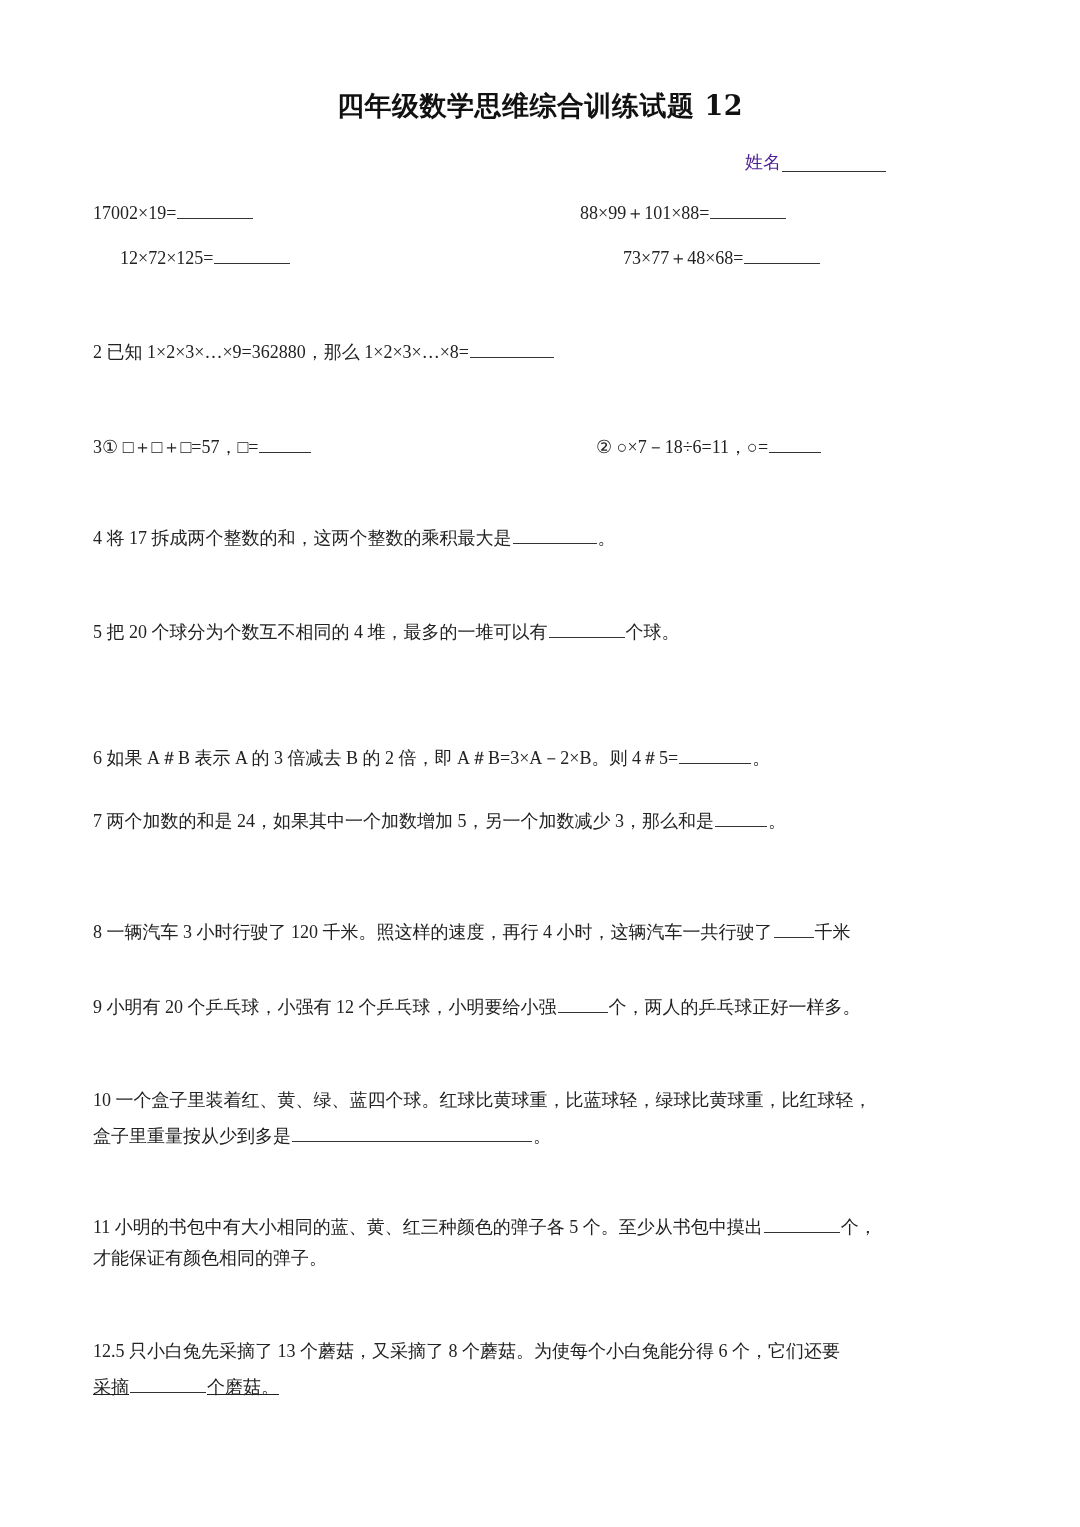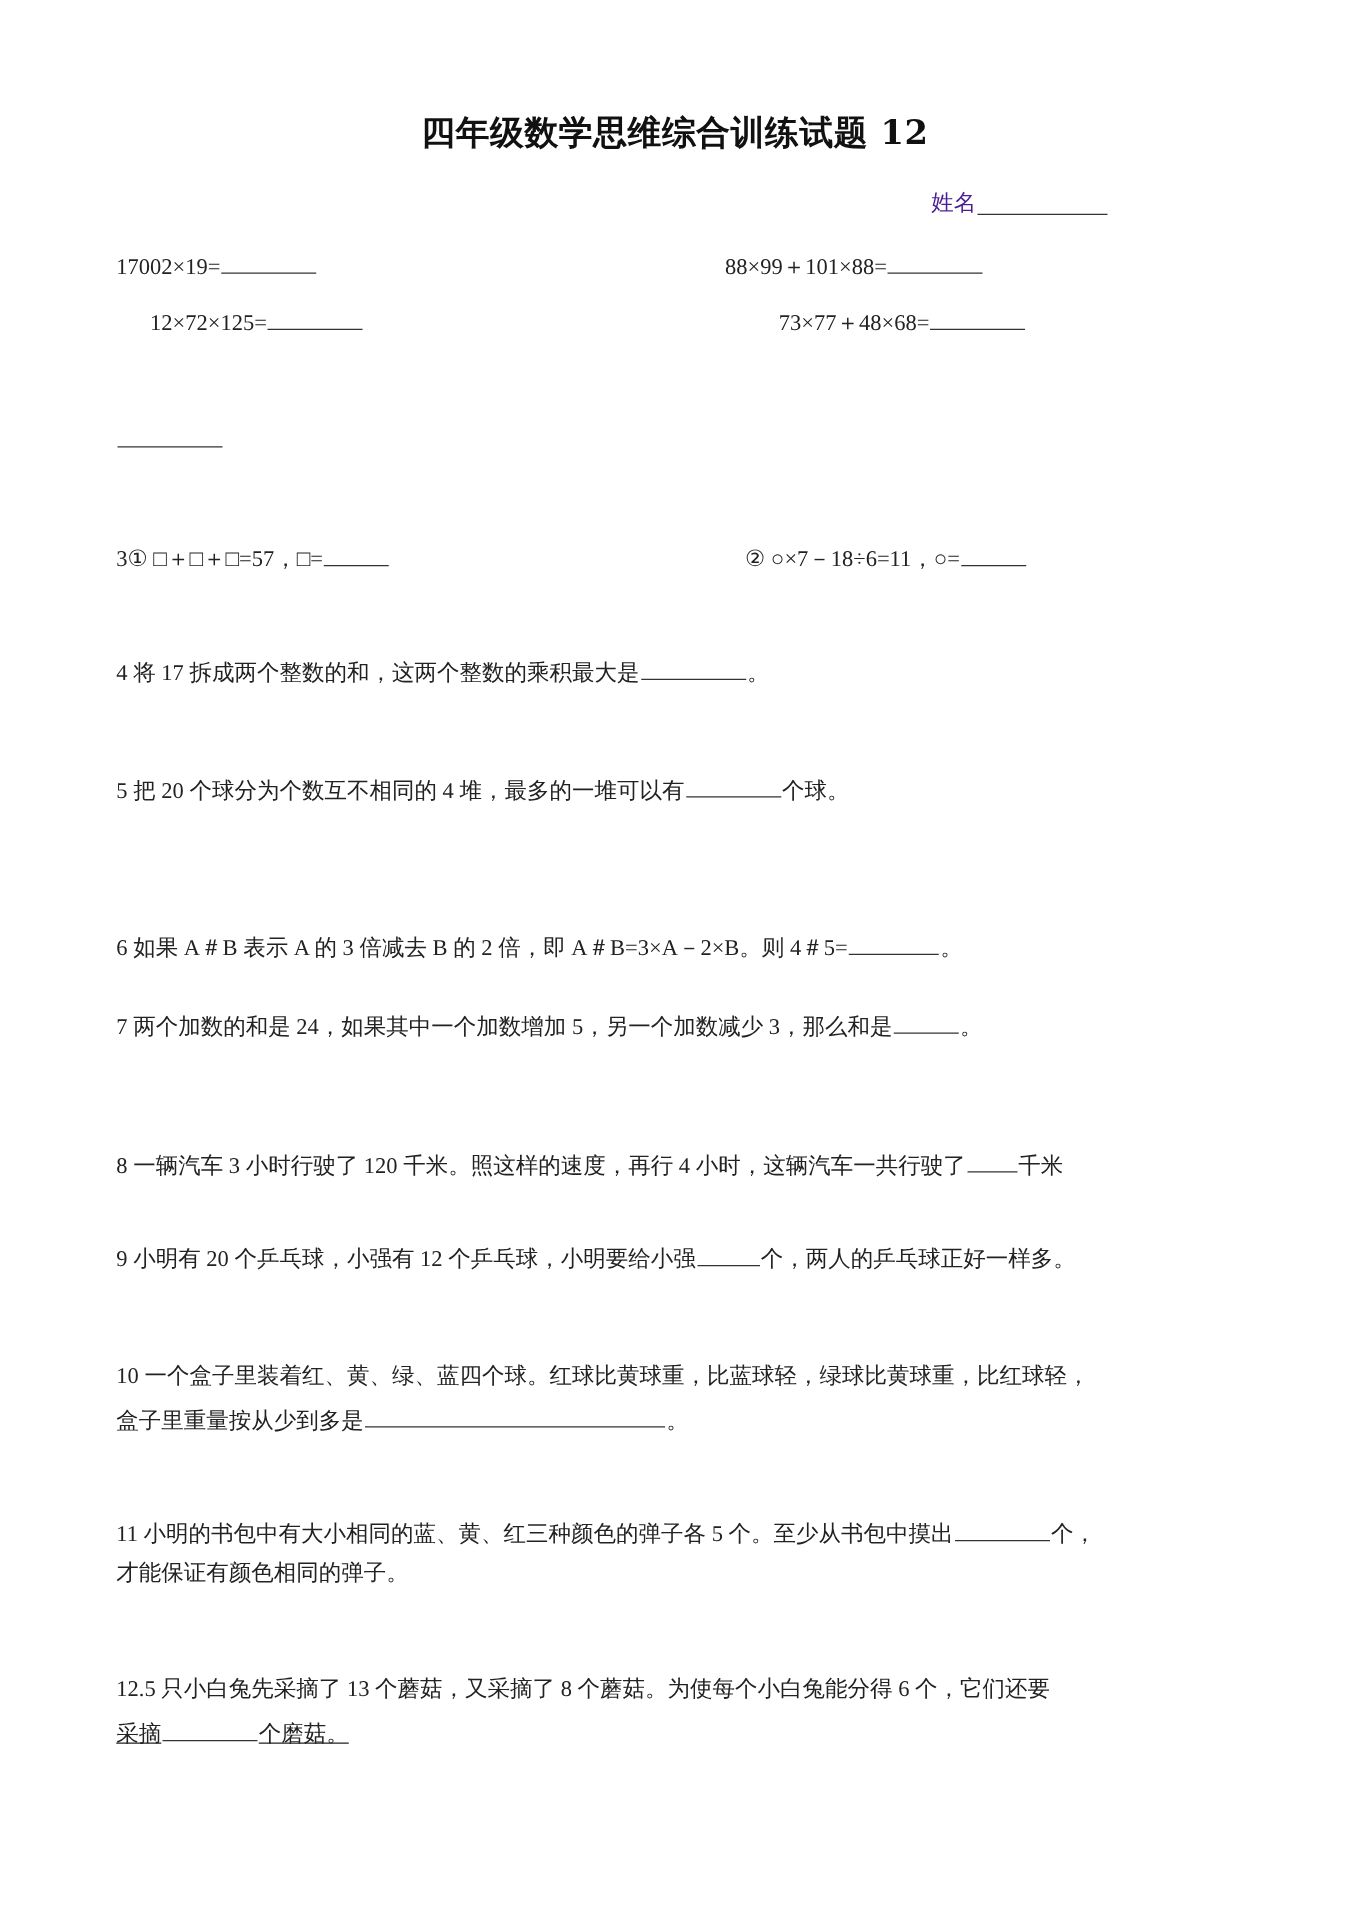--- a/index.html
+++ b/index.html
@@ -38,21 +38,21 @@
   <span>88×99＋101×88=</span><span class="blank" style="width:76px"></span>
 </div>
 <div class="line" style="left:120px;top:245px;">
   <span>12×72×125=</span><span class="blank" style="width:76px"></span>
 </div>
 <div class="line" style="left:623px;top:245px;">
   <span>73×77＋48×68=</span><span class="blank" style="width:76px"></span>
 </div>
 
 <div class="line" style="left:93px;top:339px;">
-  <span class="blank" style="width:84px"></span>
+  <span>2 已知 1×2×3×…×9=362880，那么 1×2×3×…×8=</span><span class="blank" style="width:84px"></span>
 </div>
 
 <div class="line" style="left:93px;top:434px;">
   <span>3① □＋□＋□=57，□=</span><span class="blank" style="width:52px"></span>
 </div>
 <div class="line" style="left:596px;top:434px;text-align:center;">
   <span>② ○×7－18÷6=11，○=</span><span class="blank" style="width:52px"></span>
 </div>
 
 <div class="line" style="left:93px;top:525px;">

